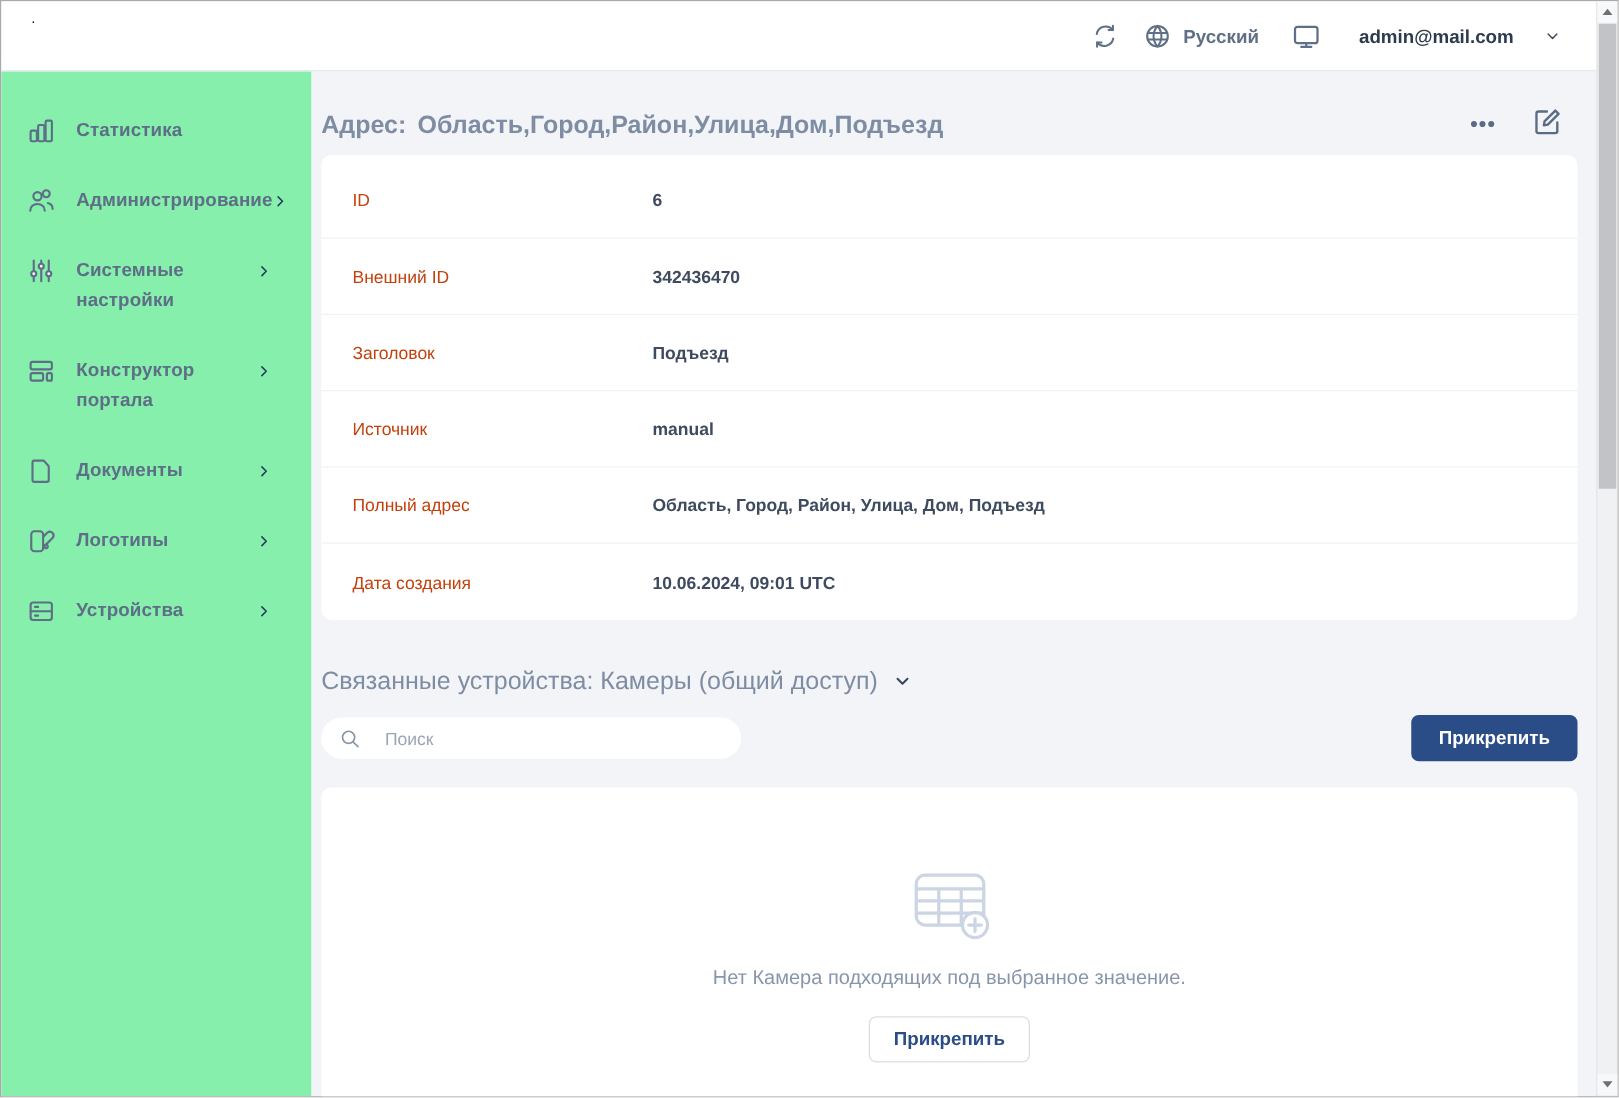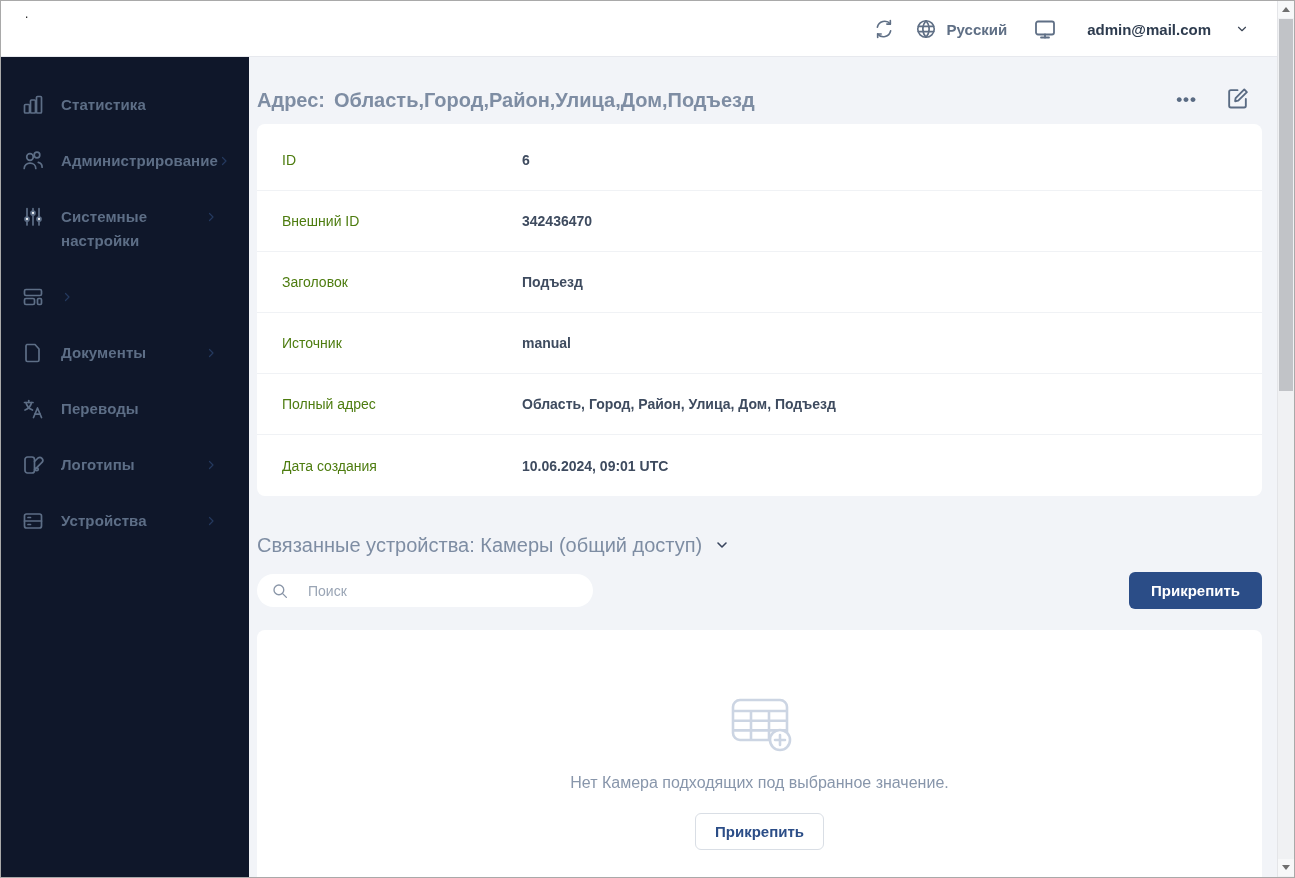--- a/index.html
+++ b/index.html
@@ -12,42 +12,42 @@
   .topbar-right { position:absolute; right:30px; top:0; height:56px; display:flex; align-items:center; gap:14px; }
   .tb-icon { display:flex; align-items:center; justify-content:center; width:28px; height:28px; cursor:pointer; }
   .tb-icon svg { stroke:#5f6f85; fill:none; stroke-width:1.8; stroke-linecap:round; stroke-linejoin:round; }
   .lang-group { display:flex; align-items:center; gap:7px; cursor:pointer; margin-right:10px; }
   .lang-label { font-size:15px; font-weight:bold; color:#5f6f85; }
   .user-group { display:flex; align-items:center; gap:24px; cursor:pointer; margin-left:14px; }
   .user-email { font-size:15px; font-weight:bold; color:#2d3b4e; }
   .user-group svg { stroke:#3c4656; fill:none; stroke-width:2; stroke-linecap:round; stroke-linejoin:round; }
 
   
-  .sidebar { position:absolute; top:56px; left:0; width:248px; bottom:0; background:#0f172a; padding-top:20px; }
+  .sidebar { position:absolute; top:56px; left:0; width:248px; bottom:0; background:#86efac; padding-top:20px; }
   .side-item { display:flex; align-items:flex-start; padding:16px 30px 16px 20px; cursor:pointer; }
   .side-item .sicon { width:24px; height:24px; flex:0 0 24px; margin-right:16px; display:flex; align-items:center; justify-content:center; }
   .side-item .sicon svg { stroke:#5d6e86; fill:none; stroke-width:1.7; stroke-linecap:round; stroke-linejoin:round; }
   .side-item .slabel { flex:1; font-size:15px; line-height:24px; font-weight:bold; color:#5d6e86; letter-spacing:.1px; }
   .side-item .sarrow { width:14px; height:24px; display:flex; align-items:center; }
   .side-item .sarrow svg { stroke:#24395e; fill:none; stroke-width:2.4; stroke-linecap:round; stroke-linejoin:round; }
 
   
   .main { position:absolute; top:56px; left:256px; width:1005px; bottom:0; }
   .page-head { display:flex; align-items:center; justify-content:space-between; margin-top:21px; height:44px; }
   .page-title { font-size:20px; color:#7e8da3; }
   .page-title .tprefix { margin-right:9px; }
   .head-actions { display:flex; align-items:center; gap:28px; padding-right:12px; }
   .ellipsis-btn { color:#5a6b83; font-size:17px; font-weight:bold; letter-spacing:1px; cursor:pointer; line-height:10px; }
   .edit-btn svg { stroke:#5a6b83; fill:none; stroke-width:1.8; stroke-linecap:round; stroke-linejoin:round; cursor:pointer; }
 
   .card { background:#fff; border-radius:8px; }
   .details-card { margin-top:2px; padding:6px 0 0 0; }
   .detail-row { display:flex; align-items:center; height:61px; padding-left:25px; border-bottom:1px solid #f0f2f5; }
   .detail-row:last-child { border-bottom:none; }
-  .d-label { width:240px; font-size:14px; color:#4d7c0f; }
+  .d-label { width:240px; font-size:14px; color:#c2410c; }
   .d-value { font-size:14px; font-weight:bold; color:#3e4b5f; }
 
   .section-head { margin-top:34px; display:flex; align-items:center; gap:12px; height:30px; cursor:pointer; }
   .section-title { font-size:20px; color:#7e8da3; }
   .section-head svg { stroke:#39455e; fill:none; stroke-width:2.4; stroke-linecap:round; stroke-linejoin:round; }
 
   .toolbar { margin-top:12px; display:flex; align-items:center; justify-content:space-between; }
   .search-pill { width:336px; height:33px; background:#fff; border-radius:17px; display:flex; align-items:center; padding:0 14px; gap:19px; }
   .search-pill svg { stroke:#8a96a8; fill:none; stroke-width:1.8; stroke-linecap:round; }
   .search-input { border:none; outline:none; flex:1; font-size:14px; color:#3e4b5f; background:transparent; font-family:"Liberation Sans","DejaVu Sans",sans-serif; }
@@ -158,20 +158,21 @@
     </div>
 
     <div class="side-item">
       <span class="sicon">
         <svg width="24" height="24" viewBox="0 0 24 24">
           <rect x="3.5" y="4.5" width="17" height="6" rx="1.5"></rect>
           <rect x="3.5" y="13.5" width="10" height="6" rx="1.5"></rect>
           <rect x="16.5" y="13.5" width="4" height="6" rx="1.2"></rect>
         </svg>
       </span>
+      <span class="slabel">Конструктор портала</span>
       <span class="sarrow">
         <svg width="12" height="12" viewBox="0 0 24 24">
             <path d="M9 5l7 7-7 7"></path>
           </svg>
       </span>
     </div>
 
     <div class="side-item">
       <span class="sicon">
         <svg width="24" height="24" viewBox="0 0 24 24">
@@ -179,33 +180,20 @@
         </svg>
       </span>
       <span class="slabel">Документы</span>
       <span class="sarrow">
         <svg width="12" height="12" viewBox="0 0 24 24">
             <path d="M9 5l7 7-7 7"></path>
           </svg>
       </span>
     </div>
 
-    <div class="side-item">
-      <span class="sicon">
-        <svg width="24" height="24" viewBox="0 0 24 24">
-          <path d="M3.5 5.5h8.5"></path>
-            <path d="M7.75 3.5v2"></path>
-          <path d="M10.5 5.5c-.6 3.4-3.2 6.2-6.5 7.5"></path>
-          <path d="M5 5.5c.6 3.4 3.2 6.2 6.5 7.5"></path>
-          <path d="M12.5 20.5l4-9.5 4 9.5"></path>
-            <path d="M13.9 17.2h5.2"></path>
-        </svg>
-      </span>
-      <span class="slabel">Переводы</span>
-    </div>
 
     <div class="side-item">
       <span class="sicon">
         <svg width="24" height="24" viewBox="0 0 24 24">
           <rect x="4" y="4" width="9.5" height="16" rx="2.5"></rect>
           <path d="M13.5 8.5l3.5-3.5a3 3 0 0 1 4.2 4.2l-7.7 7.7"></path>
           <circle cx="15.8" cy="16.2" r="1.4"></circle>
         </svg>
       </span>
       <span class="slabel">Логотипы</span>

